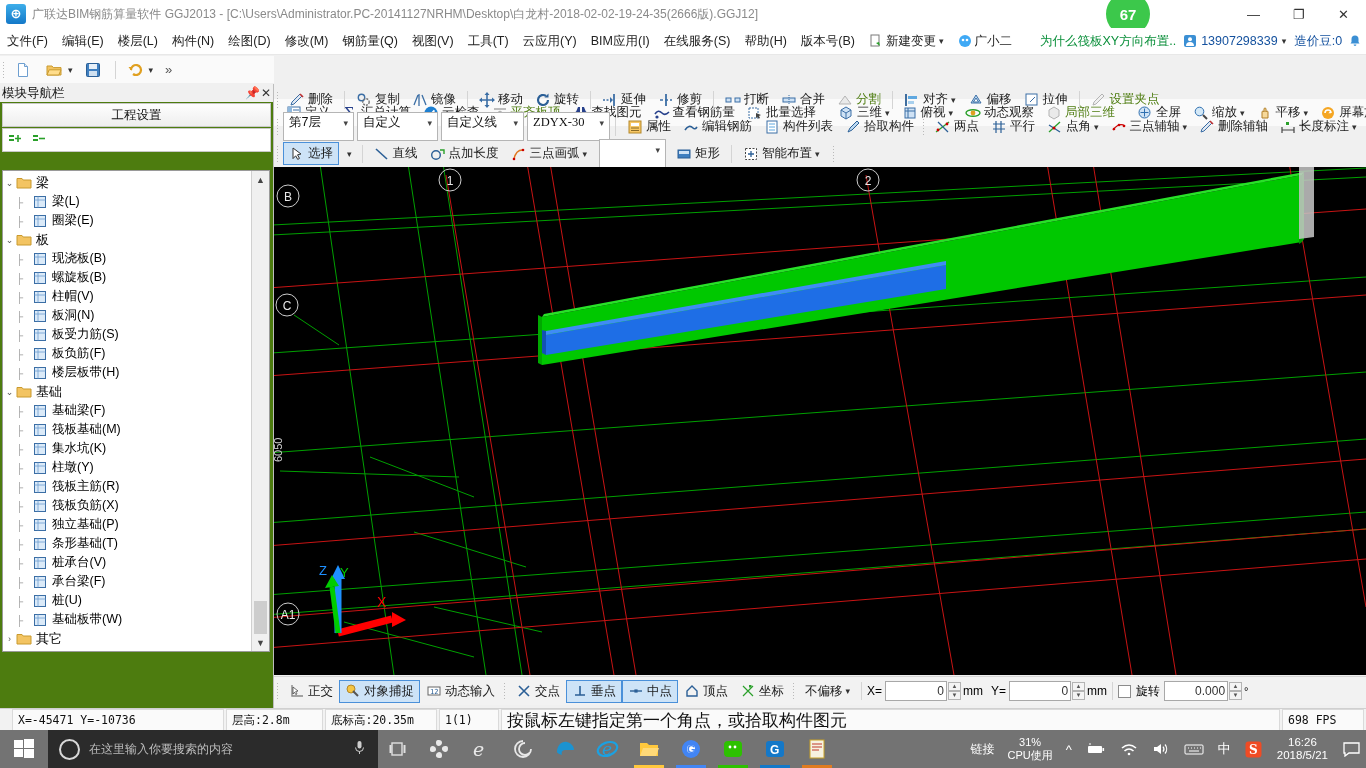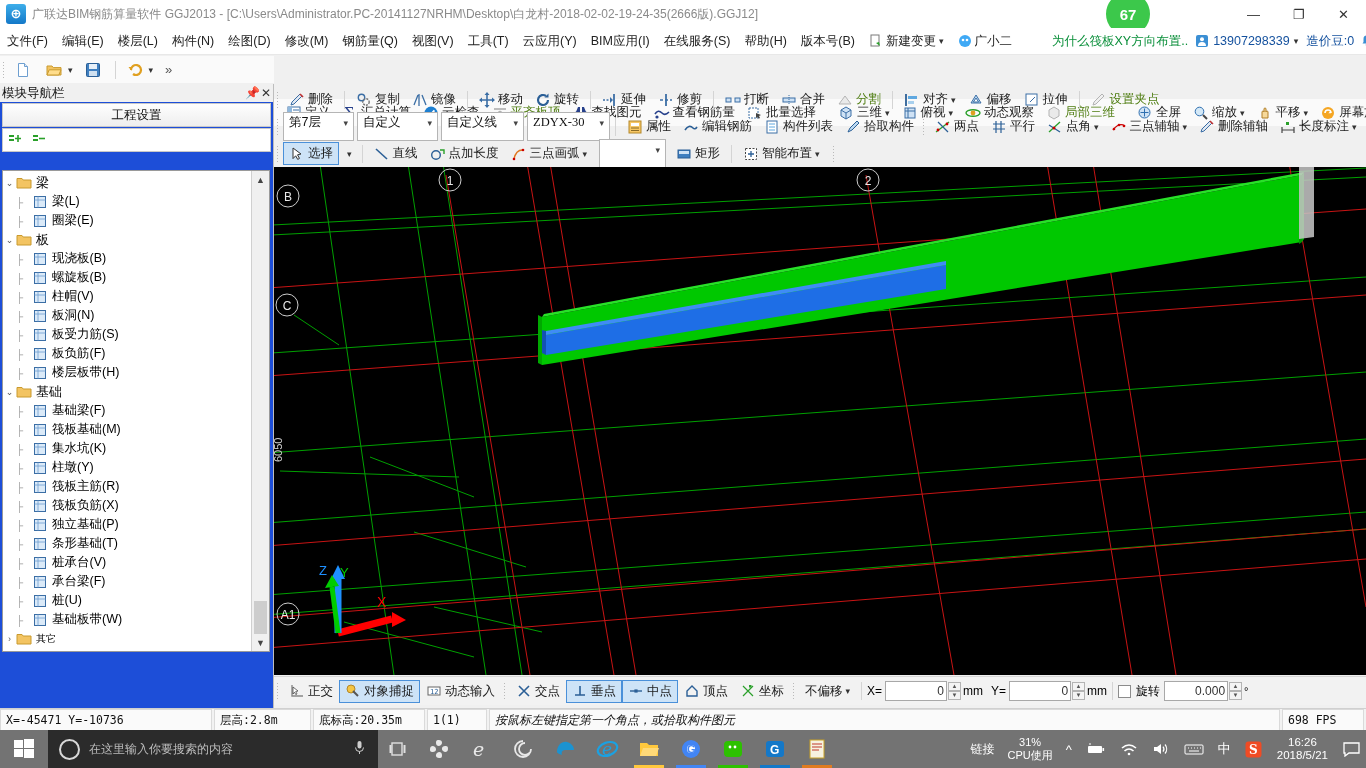--- a/index.html
+++ b/index.html
@@ -53,21 +53,21 @@
     background-image:radial-gradient(#b9b9b9 40%,transparent 41%);
     background-size:3px 3px;}
   .dd{font-size:9px;color:#333;margin-left:3px;}
   .combo{
     height:19px;border:1px solid #b5b5b5;background:#fff;display:flex;align-items:center;
     font-size:12.5px;padding:0 2px 8px 5px;color:#111;
   }
   .combo .dd{margin-left:auto;padding-left:6px;padding-right:3px;color:#444;}
 
   
-  .leftpanel{position:absolute;left:0;top:84px;width:273px;height:624px;background:#1d4ed8;
+  .leftpanel{position:absolute;left:0;top:84px;width:273px;height:624px;background:#4d7c0f;
     border-right:1px solid #bdbdbd;}
   .lp-header{height:18px;display:flex;align-items:center;background:#f0f0f0;font-size:12.5px;color:#111;padding-left:2px;}
   .lp-header .spacer{flex:1;}
   .lp-hbtn{width:14px;text-align:center;color:#333;font-size:12px;}
   .lp-bar{
     margin:1px 2px;height:22px;border:1px solid #c8c8c8;background:linear-gradient(180deg,#fefefe,#eeeeee);
     display:flex;align-items:center;justify-content:center;font-size:12.5px;color:#111;
   }
   .lp-toolrow{height:22px;margin:1px 2px;border:1px solid #c8c8c8;background:#fff;display:flex;align-items:center;padding-left:4px;}
   .treebox{
@@ -165,21 +165,21 @@
       <span class="mi-icon">
         <svg width="14" height="14" viewBox="0 0 14 14">
             <circle cx="7" cy="7" r="6" fill="#3fa9f5"></circle>
             <circle cx="5" cy="6" r="1.3" fill="#fff"></circle>
             <circle cx="9" cy="6" r="1.3" fill="#fff"></circle>
           </svg>
       </span>
       <span>广小二</span>
     </div>
 
-    <div class="greenlink" style="margin-left:26px;">为什么筏板XY方向布置..</div>
+    <div class="greenlink" style="margin-left:14px;">为什么筏板XY方向布置..</div>
 
     <div style="margin-left:auto;display:flex;align-items:center;padding-right:4px;">
       <span class="mi-icon" style="margin-right:4px;">
         <svg width="14" height="14" viewBox="0 0 14 14">
             <rect x="1" y="1" width="12" height="12" rx="2" fill="#3b8fd4"></rect>
             <circle cx="7" cy="5.2" r="2" fill="#fff"></circle>
             <path d="M3 12 a4 4 0 0 1 8 0z" fill="#fff"></path>
           </svg>
       </span>
       <span class="bluetext">13907298339</span>
@@ -841,21 +841,21 @@
                 <rect x="2.5" y="2.5" width="11" height="11" fill="#dbeaf8" stroke="#3b6ea5"></rect>
                 <path d="M2.5 6h11M6 2.5v11" stroke="#6e9fd0" stroke-width=".8"></path>
               </svg></span>
             <span>基础板带(W)</span>
           </div>
           <div class="tnode">
             <span class="tw">›</span>
             <span class="tico2"><svg width="16" height="16" viewBox="0 0 16 16">
                 <path d="M1 3.5h5l1.2 1.5H15V13H1z" fill="#f3c462" stroke="#c99a2e"></path>
               </svg></span>
-            <span style="font-size: 10px;">其它</span>
+            <span style="font-size: 13px;">其它</span>
           </div>
           <div class="tnode">
             <span class="tico2"><svg width="16" height="16" viewBox="0 0 16 16">
                 <path d="M1 3.5h5l1.2 1.5H15V13H1z" fill="#f3c462" stroke="#c99a2e"></path>
               </svg></span>
             <span style="font-size: 13px;">自定义</span>
           </div>
         </div>
       <div class="tscroll">
         <div class="tsarrow">▲</div>
@@ -1035,25 +1035,25 @@
     <span style="font-size:12px;">旋转</span>
     <div class="numbox" style="margin-left:4px;width:60px;">0.000</div>
     <div class="spin">
         <span>▲</span>
         <span>▼</span>
       </div>
     <span style="font-size:11px;margin-left:2px;">°</span>
   </div>
 
   <div class="statusbar">
-    <div class="sbcell" style="width:200px;">X=-45471  Y=-10736</div>
+    <div class="sbcell" style="width:200px;margin-left:12px;">X=-45471  Y=-10736</div>
     <div class="sbcell" style="width:85px;">层高:2.8m</div>
     <div class="sbcell" style="width:100px;">底标高:20.35m</div>
     <div class="sbcell" style="width:48px;">1(1)</div>
-    <div class="sbcell" style="flex:1;font-family:'Liberation Sans',sans-serif;font-size:12px;font-style:italic;">按鼠标左键指定第一个角点，或拾取构件图元</div>
+    <div class="sbcell" style="flex:1;font-family:'Liberation Sans',sans-serif;font-size:17px;">按鼠标左键指定第一个角点，或拾取构件图元</div>
     <div class="sbcell" style="width:70px;">698 FPS</div>
   </div>
 
   <div class="taskbar">
     <div class="startbtn">
       <svg width="20" height="20" viewBox="0 0 20 20">
           <rect x="0" y="1" width="9" height="8" fill="#fff"></rect>
           <rect x="10" y="0" width="10" height="9" fill="#fff"></rect>
           <rect x="0" y="10" width="9" height="8" fill="#fff"></rect>
           <rect x="10" y="10" width="10" height="9" fill="#fff"></rect>

